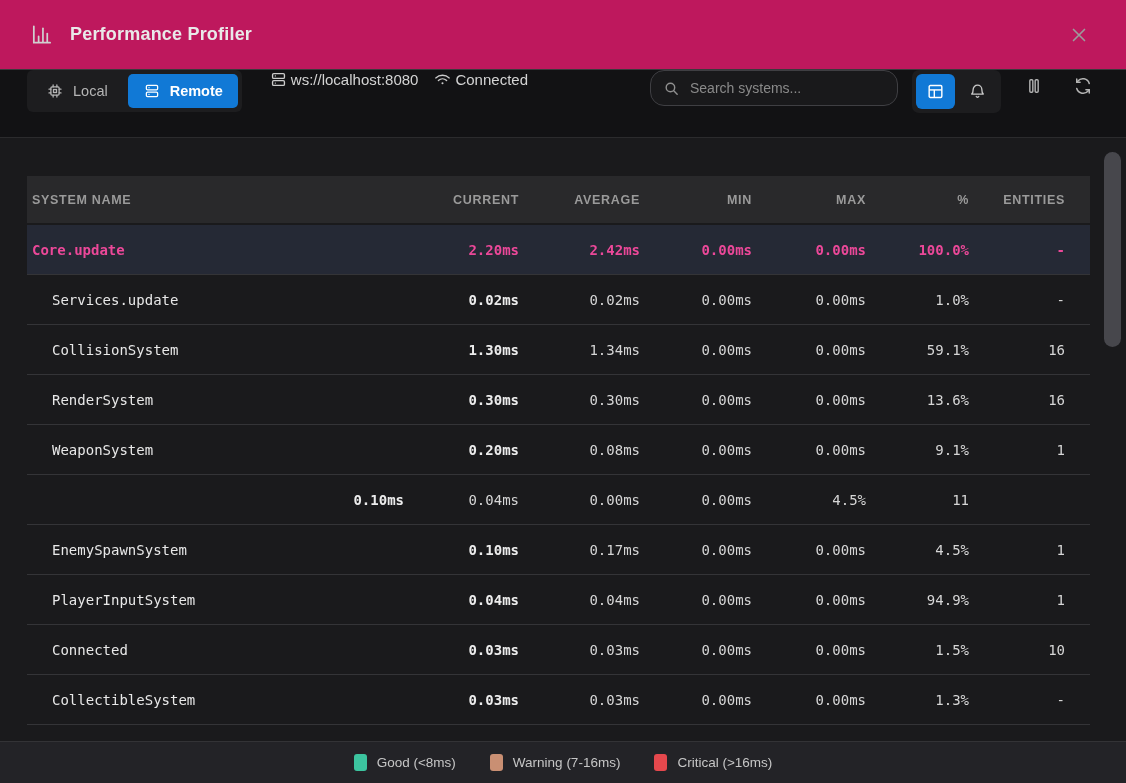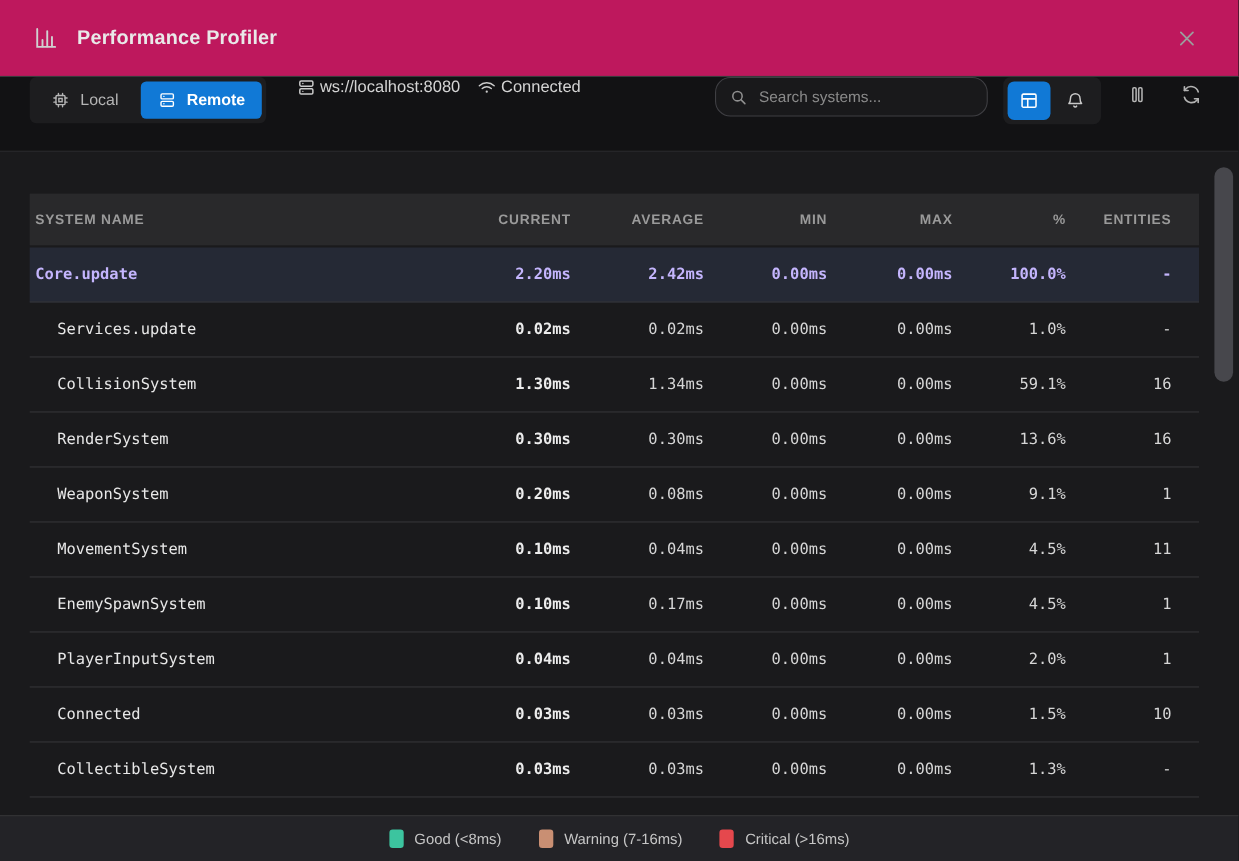--- a/index.html
+++ b/index.html
@@ -97,21 +97,21 @@
   .th:first-child { text-align: left; }
   .row {
     height: 50px;
     border-bottom: 1px solid #343437;
     font-family: "DejaVu Sans Mono", "Liberation Mono", monospace;
     font-size: 14px;
     color: #d6d6d6;
     cursor: default;
   }
   .row.highlight { background: #252935; }
-  .row.highlight .cell { font-weight: 700; color: #c4b5fd; }
+  .row.highlight .cell { font-weight: 700; color: #ec4899; }
   .cell { text-align: right; }
   .cell.name { text-align: left; color: #e8e8e8; }
   .cell.current { font-weight: 700; color: #ececec; }
   
   .footer {
     position: absolute; left: 0; bottom: 0;
     width: 100%; height: 42px;
     background: #232327;
     border-top: 1px solid #333336;
     display: flex; align-items: center; justify-content: center;
@@ -298,21 +298,20 @@
       <div class="row">
         <div class="cell name" style="padding-left: 20px;">WeaponSystem</div>
         <div class="cell current">0.20ms</div>
         <div class="cell avg">0.08ms</div>
         <div class="cell min">0.00ms</div>
         <div class="cell max">0.00ms</div>
         <div class="cell pct">9.1%</div>
         <div class="cell ent">1</div>
       </div>
       <div class="row">
-        <div class="cell name" style="padding-left: 20px;">MovementSystem</div>
         <div class="cell current">0.10ms</div>
         <div class="cell avg">0.04ms</div>
         <div class="cell min">0.00ms</div>
         <div class="cell max">0.00ms</div>
         <div class="cell pct">4.5%</div>
         <div class="cell ent">11</div>
       </div>
       <div class="row">
         <div class="cell name" style="padding-left: 20px;">EnemySpawnSystem</div>
         <div class="cell current">0.10ms</div>
@@ -321,21 +320,21 @@
         <div class="cell max">0.00ms</div>
         <div class="cell pct">4.5%</div>
         <div class="cell ent">1</div>
       </div>
       <div class="row">
         <div class="cell name" style="padding-left: 20px;">PlayerInputSystem</div>
         <div class="cell current">0.04ms</div>
         <div class="cell avg">0.04ms</div>
         <div class="cell min">0.00ms</div>
         <div class="cell max">0.00ms</div>
-        <div class="cell pct">2.0%</div>
+        <div class="cell pct">94.9%</div>
         <div class="cell ent">1</div>
       </div>
       <div class="row">
         <div class="cell name" style="padding-left: 20px;">Connected</div>
         <div class="cell current">0.03ms</div>
         <div class="cell avg">0.03ms</div>
         <div class="cell min">0.00ms</div>
         <div class="cell max">0.00ms</div>
         <div class="cell pct">1.5%</div>
         <div class="cell ent">10</div>

